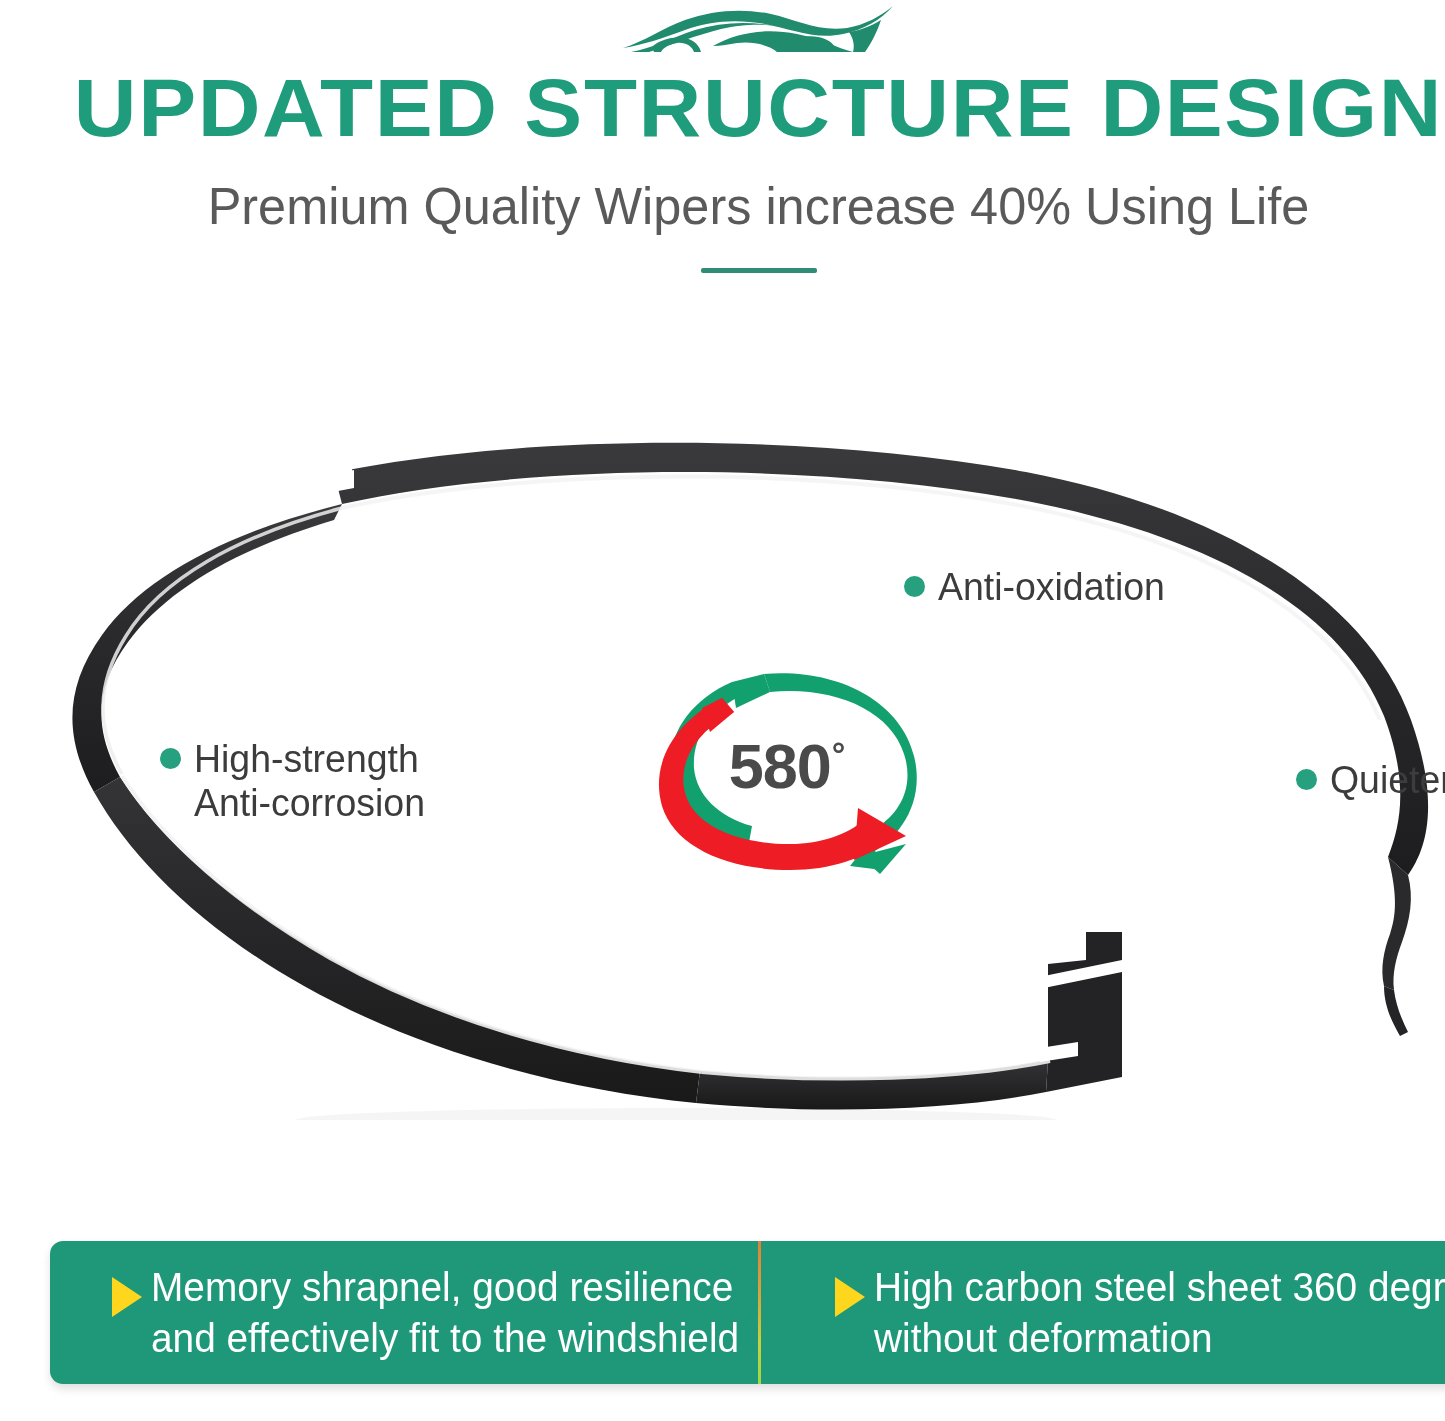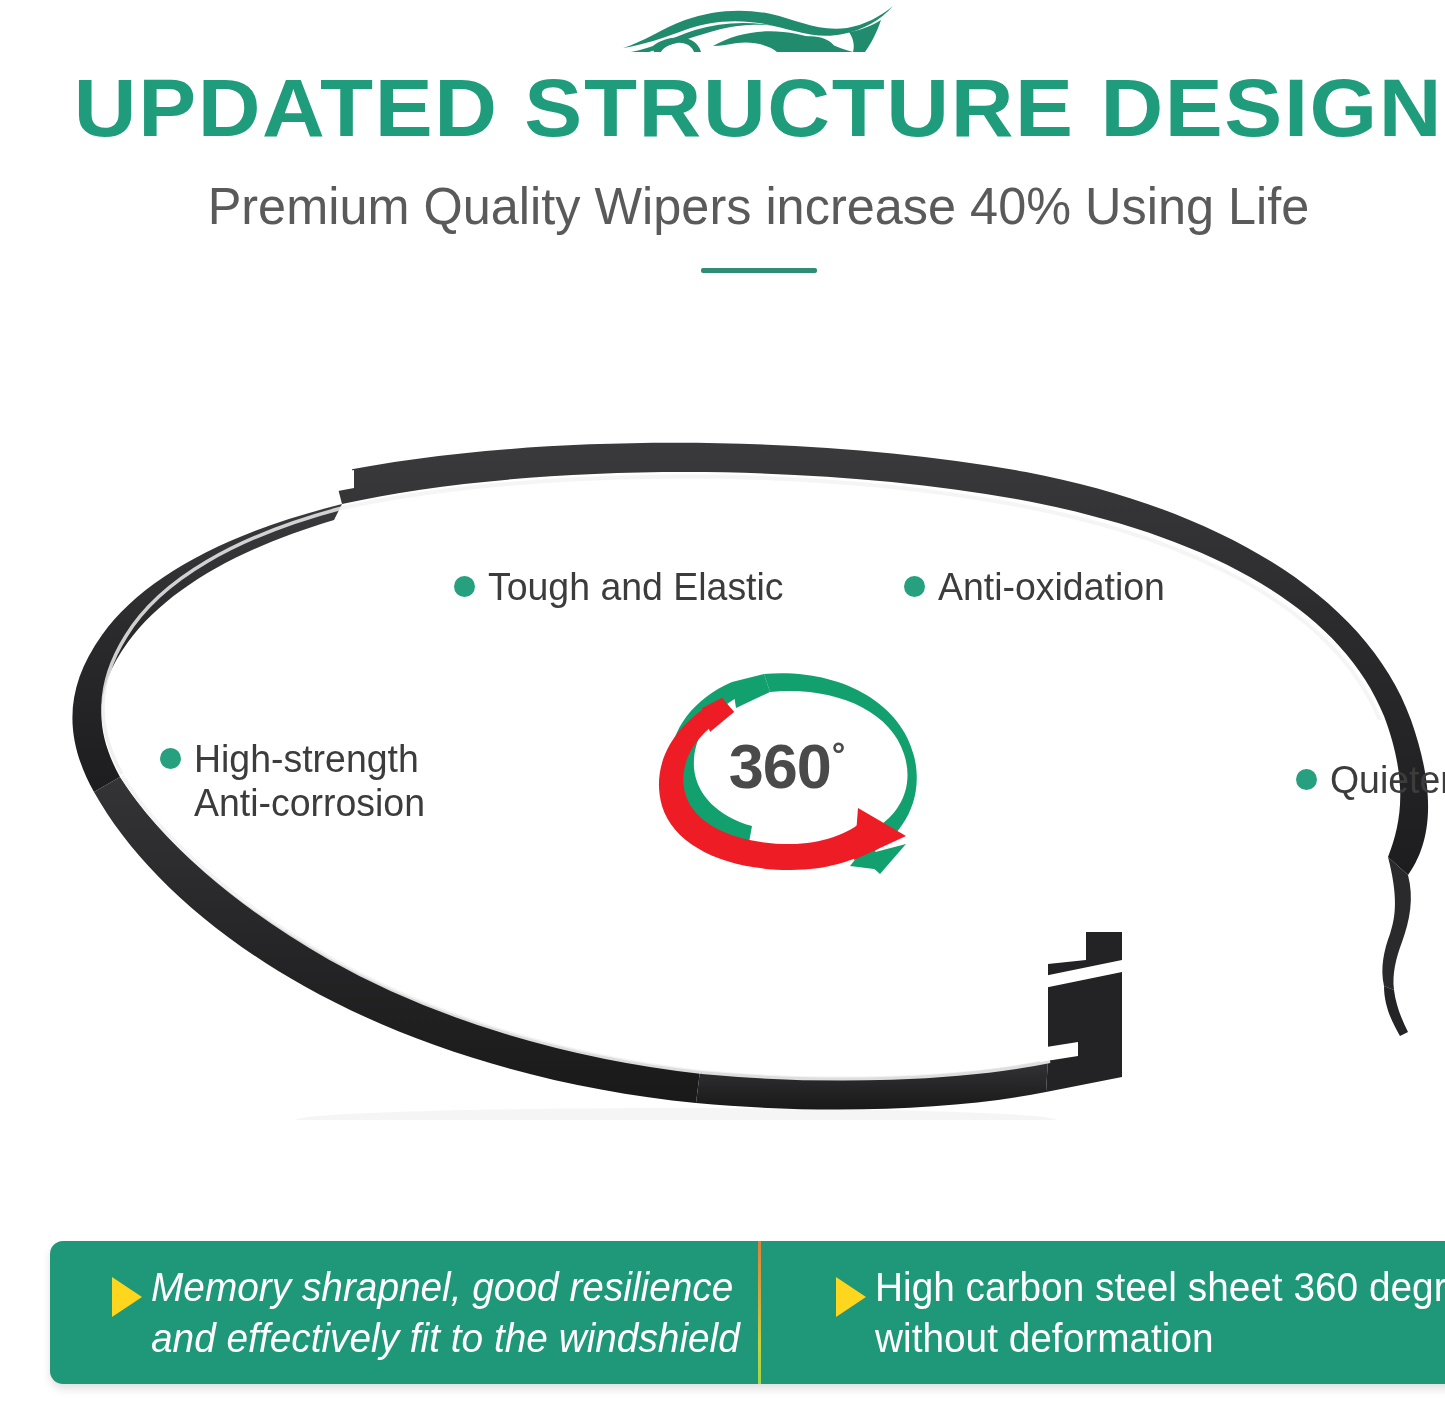--- a/index.html
+++ b/index.html
@@ -155,21 +155,21 @@
     display: flex;
     overflow: hidden;
     box-shadow: 0 5px 8px rgba(0,0,0,0.12);
   }
   .banner-col {
     flex: 1 1 50%;
     display: flex;
     align-items: center;
     position: relative;
   }
-  .banner-col.left  { padding-left: 62px; font-style: italic; }
+  .banner-col.left  { padding-left: 62px; }
   .banner-col.right { padding-left: 78px; }
 
   .tri {
     width: 0; height: 0;
     border-top: 20px solid transparent;
     border-bottom: 20px solid transparent;
     border-left: 30px solid #FFD61E;
     flex: 0 0 auto;
     margin-right: 9px;
     margin-top: -32px;
@@ -319,24 +319,20 @@
       <path d="M 1012 544 L 1050 540 L 1050 512 L 1086 512 L 1086 498 L 1048 498 L 1048 524 L 1012 528 Z" fill="#ffffff" opacity="0"></path>
 
       <path d="M 1008 556 L 1086 540 L 1086 552 L 1008 568 Z" fill="#FFFFFF"></path>
 
       <path d="M 1004 628 L 1042 622 L 1042 636 L 1004 642 Z" fill="#FFFFFF"></path>
 
       <ellipse cx="640" cy="700" rx="380" ry="12" fill="#000" opacity="0.04"></ellipse>
     </svg>
   </div>
 
-  <div class="feat" id="feat-tough">
-    <span class="dot"></span>
-    <span class="txt">Tough and Elastic</span>
-  </div>
 
   <div class="feat" id="feat-highstr">
     <span class="dot"></span>
     <span class="txt">
       <span>High-strength</span>
       <span class="l2">Anti-corrosion</span>
     </span>
   </div>
 
   <div class="feat" id="feat-anti-ox">
@@ -381,21 +377,21 @@
                C 234 174, 208 184, 176 184
                C 124 184, 82 166, 72 136
                C 62 106, 80 72, 120 52
                Z" fill="#EE1C25"></path>
 
       <path d="M 244 148 L 292 176 L 240 200 Z" fill="#EE1C25"></path>
 
       <path d="M 108 38 L 120 52 L 96 72 L 88 48 Z" fill="#EE1C25"></path>
     </svg>
     <div class="label">
-      <span>360</span>
+      <span>580</span>
         <span class="deg">°</span>
     </div>
   </div>
 
   <div class="banner">
 
     <div class="banner-col left">
       <span class="tri"></span>
       <span class="banner-txt">
         <span>Memory shrapnel, good resilience</span>

